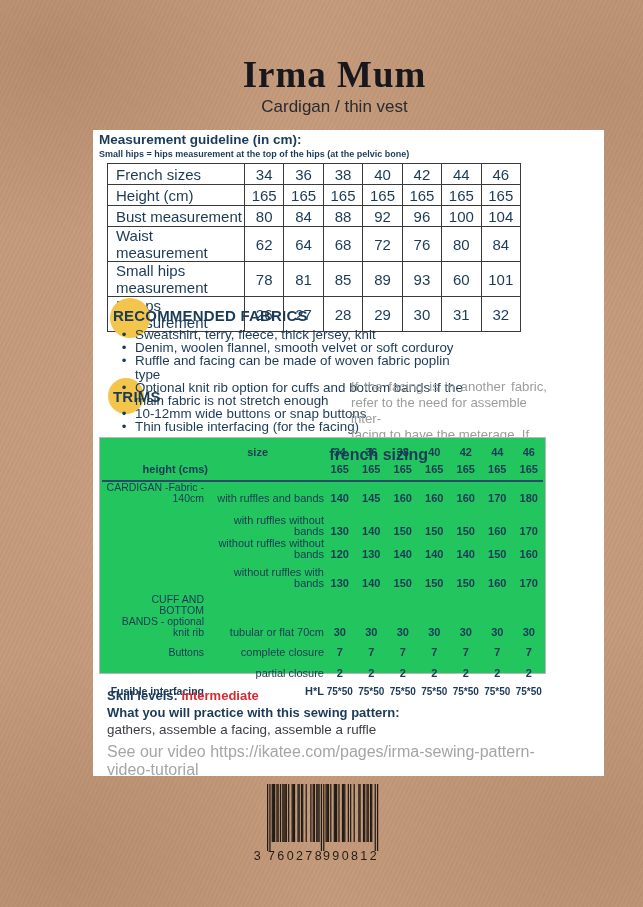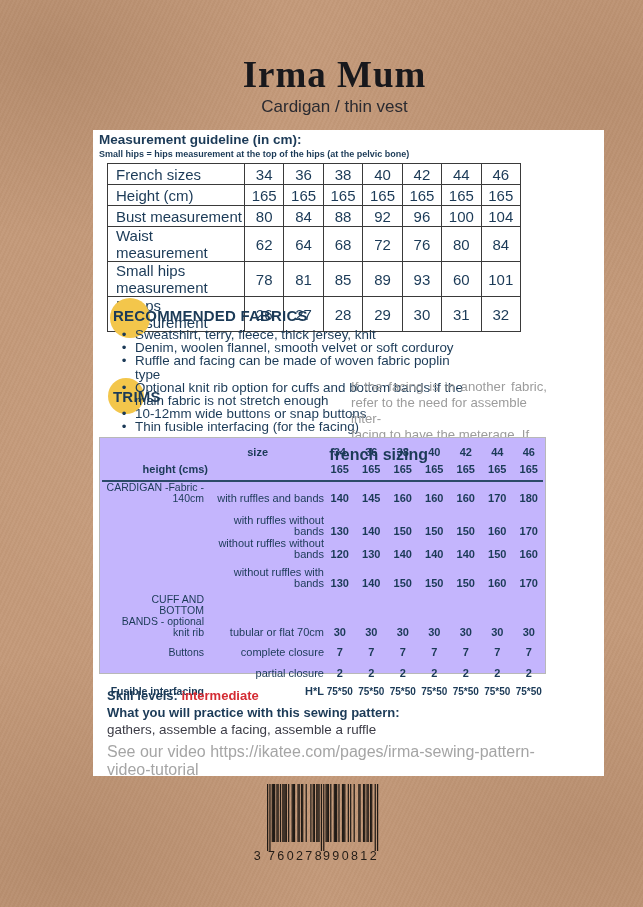--- a/index.html
+++ b/index.html
@@ -41,21 +41,21 @@
   .fab-list{top:198px;}
   .trims-list{top:277px;}
   .li{display:flex;font-size:13.4px;line-height:13.2px;color:var(--navy,#1b3a57);}
   .li .dot{width:22px;text-align:center;flex:none;}
   .li .txt{flex:1;}
 
   .side-note{position:absolute;left:258px;top:249px;width:196px;font-size:13.2px;line-height:16px;color:var(--gray,#9c9c9c);}
   .side-note .jl{text-align-last:justify;}
 
   .req{position:absolute;left:6px;top:307px;width:447px;height:237px;border:1px solid #b8b8b8;box-sizing:border-box;
-    padding-top:5px;color:var(--navy,#1b3a57);background:#c4b5fd;}
+    padding-top:5px;color:var(--navy,#1b3a57);background:#22c55e;}
   .row{display:grid;grid-template-columns:100px 120px repeat(7,31.5px);padding-left:4px;align-items:end;}
   .rh1{height:18px;align-items:center;}
   .rh2{height:16px;align-items:center;}
   .sz{grid-column:1/3;text-align:right;padding-right:56px;font-weight:700;font-size:11px;}
   .hl{grid-column:1/3;text-align:right;padding-right:116px;font-weight:700;font-size:11px;}
   .hv,.rh1 .v{font-weight:700;}
   .rule{border-top:2px solid #2c4a68;margin:3px 2px 0 2px;}
   .g{grid-column:1;text-align:right;white-space:pre-line;font-size:10.5px;line-height:11px;}
   .d{grid-column:2;text-align:right;white-space:pre-line;font-size:11px;line-height:11px;}
   .v{text-align:center;font-size:11px;font-weight:700;}

